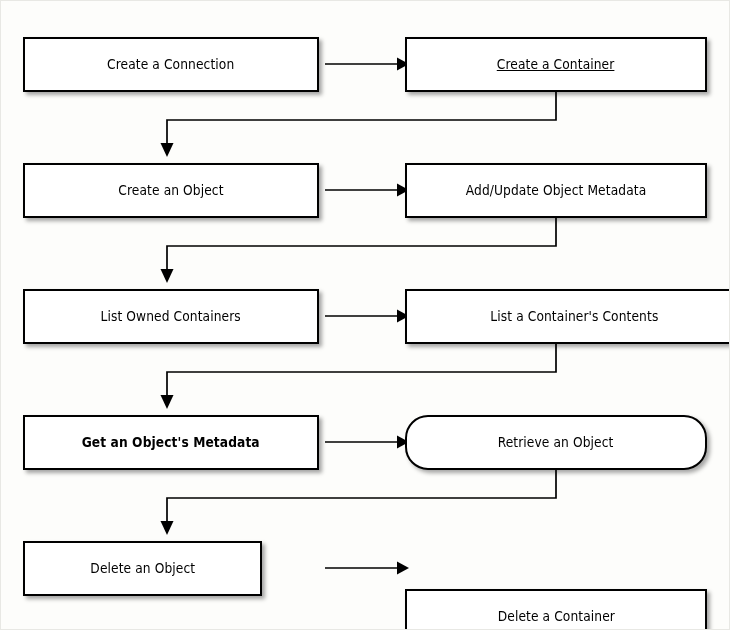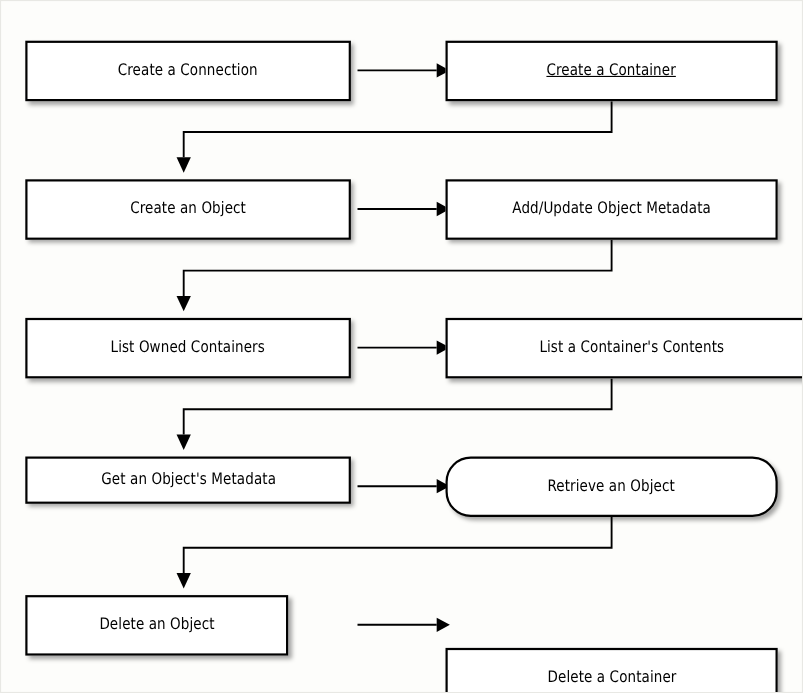--- a/index.html
+++ b/index.html
@@ -122,21 +122,21 @@
     <span class="node-label">Add/Update Object Metadata</span>
   </div>
 
   <div class="node" style="left:22px; top:288px; width:296px; height:55px;">
     <span class="node-label">List Owned Containers</span>
   </div>
   <div class="node" style="left:404px; top:288px; width:338px; height:55px;">
     <span class="node-label">List a Container's Contents</span>
   </div>
 
-  <div class="node" style="left:22px; top:414px; width:296px; height:43px;">
+  <div class="node" style="left:22px; top:414px; width:296px; height:55px;font-weight:bold;">
     <span class="node-label">Get an Object's Metadata</span>
   </div>
   <div class="node" style="left:404px; top:414px; width:302px; height:55px;border-radius:23px;">
     <span class="node-label">Retrieve an Object</span>
   </div>
 
   <div class="node" style="left:22px; top:540px; width:239px; height:55px;">
     <span class="node-label">Delete an Object</span>
   </div>
   <div class="node" style="left:404px; top:540px; width:302px; height:55px;margin-top:48px;">

